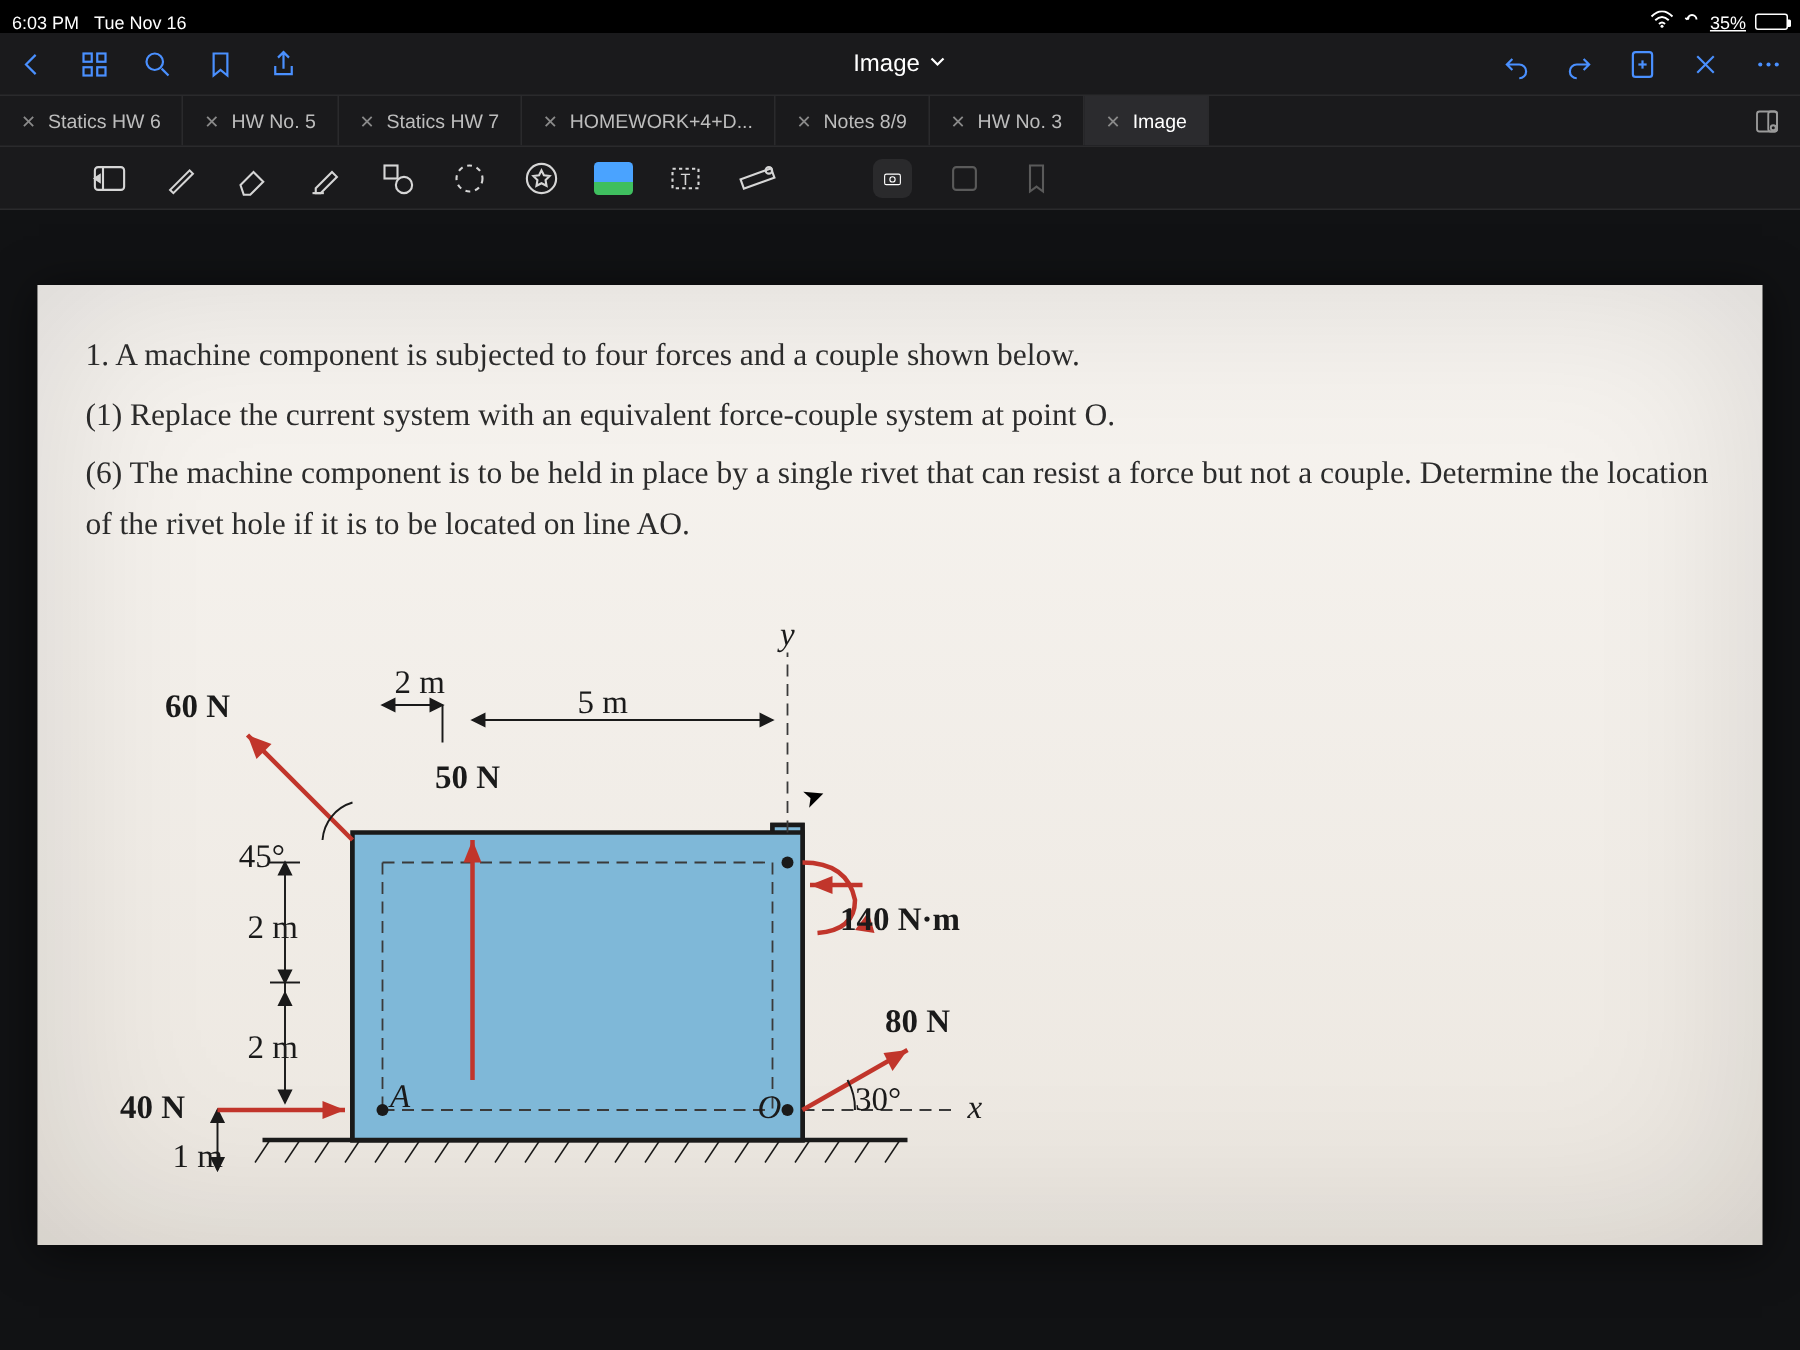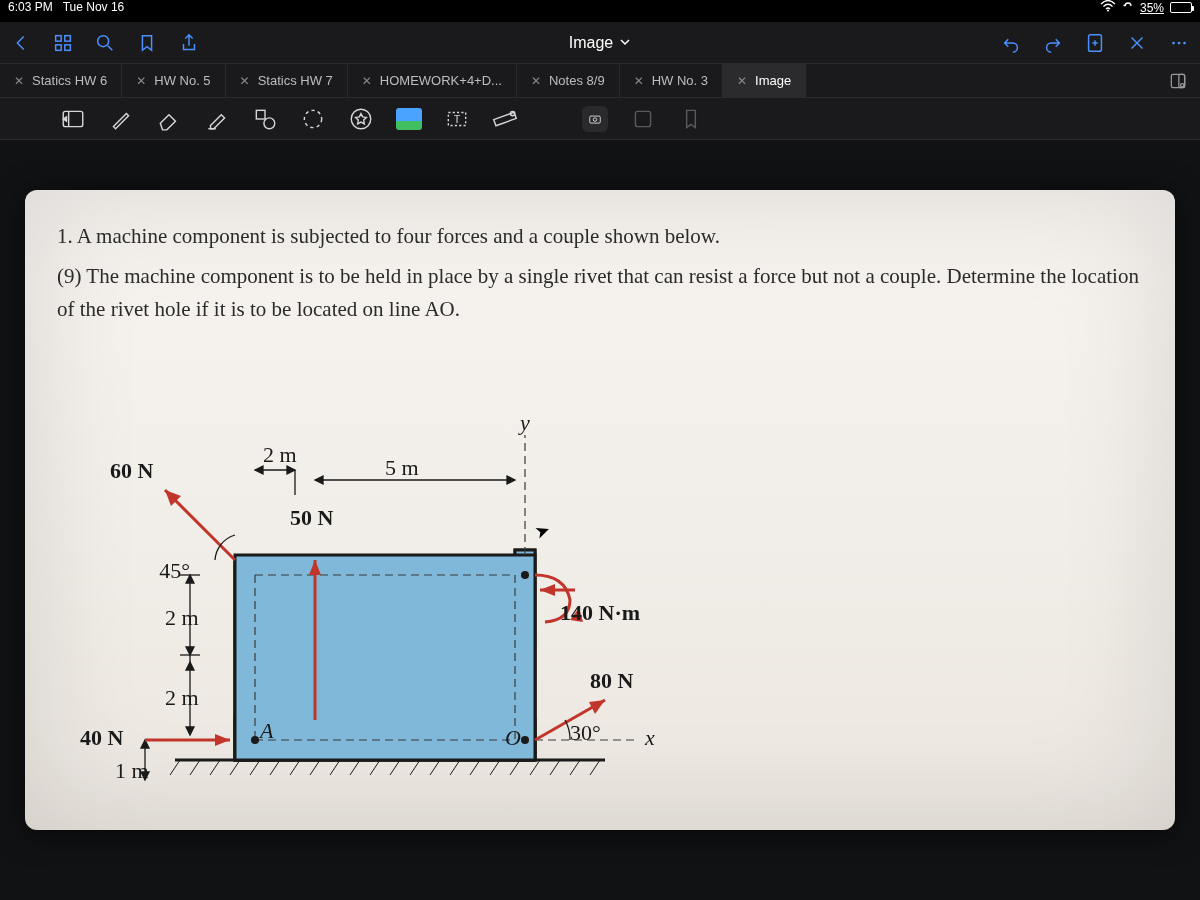--- a/index.html
+++ b/index.html
@@ -5,21 +5,21 @@
   * { box-sizing: border-box; margin: 0; padding: 0; }
   body {
     width: 1200px; height: 900px;
     font-family: -apple-system, BlinkMacSystemFont, "Segoe UI", sans-serif;
     background: #000;
     overflow: hidden;
   }
   
   .status-bar {
     height: 22px; background: #000; color: #fff;
-    display: flex; align-items: flex-start; font-size: 12px;
+    display: flex; align-items: flex-end; font-size: 12px;
     padding: 0 8px;
     gap: 42px;
   }
   .status-left { display: flex; gap: 10px; }
   .status-right { margin-left: auto; display: flex; align-items: center; gap: 6px; text-decoration: underline; }
   .battery-shell {
     width: 22px; height: 11px; border: 1px solid #fff; border-radius: 2px;
     position: relative; display: inline-block;
   }
   .battery-shell::after {
@@ -66,21 +66,21 @@
 
   
   .doc-area {
     background:#111214; height: calc(900px - 22px - 42px - 34px - 42px);
     display:flex; align-items:flex-start; justify-content:center;
     padding-top:50px;
   }
   .page {
     width: 1150px; height: 640px;
     background: linear-gradient(180deg,#f7f4f0 0%, #ece7e0 100%);
-    border-radius:12px; box-shadow: 0 4px 30px rgba(0,0,0,.6), inset 0 0 120px rgba(0,0,0,.12);
+    border-radius:0; box-shadow: 0 4px 30px rgba(0,0,0,.6), inset 0 0 120px rgba(0,0,0,.12);
     padding: 30px 32px;
     font-family: Georgia, "Times New Roman", serif;
     color:#2b2b2b;
     position:relative;
   }
   .problem-text { font-size:21px; line-height:1.6; }
   .problem-text p { margin-bottom:6px; }
 
   
   .diagram-wrap {
@@ -308,21 +308,22 @@
       <svg viewBox="0 0 24 24">
         <path d="M8 4 h8 v16 l-4 -3 -4 3 z"></path>
       </svg>
     </span>
 </div>
 
 <div class="doc-area">
   <div class="page">
     <div class="problem-text">
       <p>1. A machine component is subjected to four forces and a couple shown below.</p>
-      <p>(9) The machine component is to be held in place by a single rivet that can resist a force but not a couple. Determine the location of the rivet hole if it is to be located on line AO.</p>
+      <p>(1) Replace the current system with an equivalent force-couple system at point O.</p>
+      <p>(6) The machine component is to be held in place by a single rivet that can resist a force but not a couple. Determine the location of the rivet hole if it is to be located on line AO.</p>
     </div>
 
     <div class="diagram-wrap">
       <svg viewBox="0 0 640 400">
 
         <line x1="110" y1="360" x2="540" y2="360" stroke="#1a1a1a" stroke-width="3"></line>
         <g stroke="#1a1a1a" stroke-width="1">
           <line x1="115" y1="360" x2="105" y2="375"></line>
             <line x1="135" y1="360" x2="125" y2="375"></line>
           <line x1="155" y1="360" x2="145" y2="375"></line>

